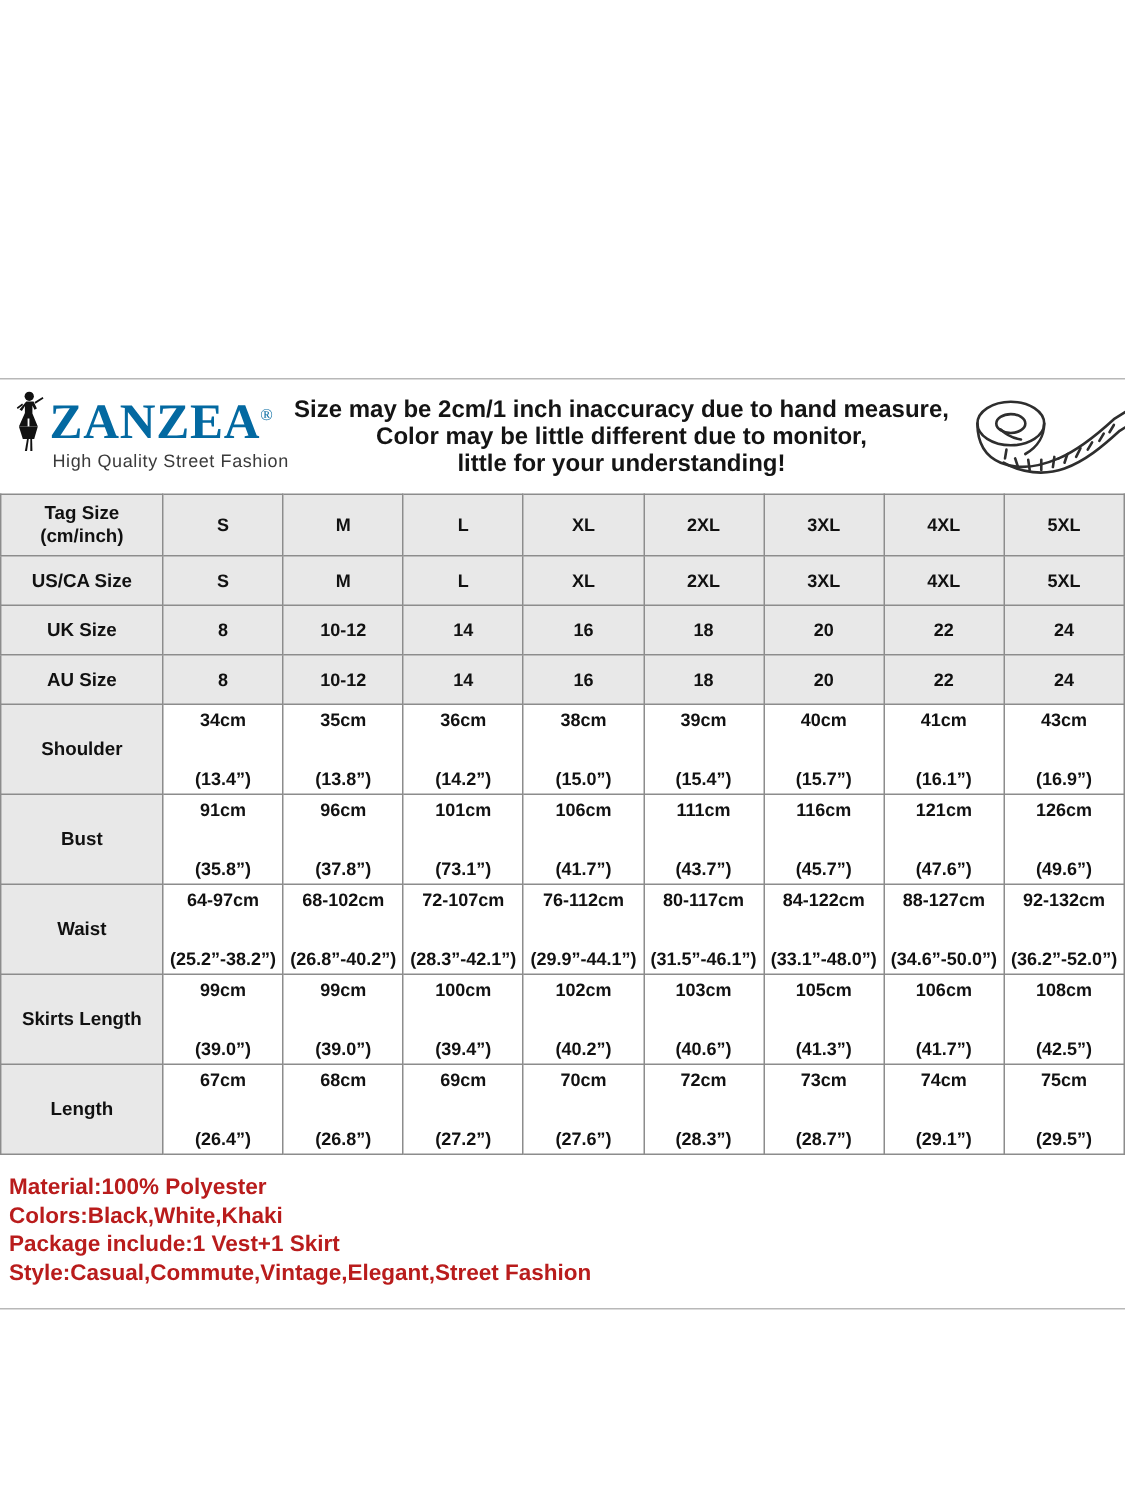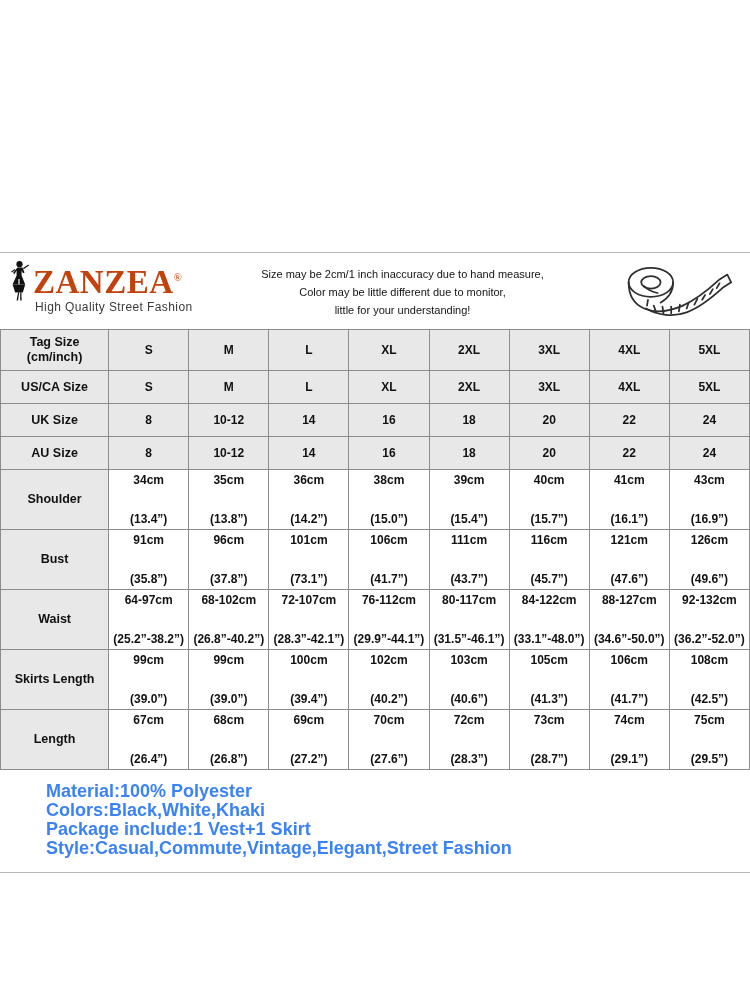--- a/index.html
+++ b/index.html
@@ -54,21 +54,21 @@
     margin-right: 1px;
     position: relative;
     top: 2px;
   }
   .brand-word {
     font-family: "Liberation Serif", serif;
     font-size: 33px;
     font-weight: 700;
     letter-spacing: 0.5px;
     line-height: 34px;
-    color: #c2410c;
+    color: #0369a1;
     position: relative;
   }
   .brand-reg {
     font-size: 11px;
     vertical-align: super;
     font-weight: 400;
     line-height: 1;
   }
   .brand-tagline {
     font-size: 12px;
@@ -78,22 +78,22 @@
     margin-top: 1px;
     white-space: nowrap;
   }
 
   .notice-block {
     flex: 1 1 auto;
     text-align: center;
     padding-top: 8px;
   }
   .notice-line {
-    font-size: 11px;
-    font-weight: 400;
+    font-size: 16px;
+    font-weight: 700;
     color: #141414;
     line-height: 18px;
     white-space: nowrap;
   }
 
   .tape-block {
     width: 135px;
     flex: 0 0 135px;
     display: flex;
     justify-content: center;
@@ -141,25 +141,24 @@
 
   
   col.c-label { width: 108px; }
   col.c-data  { width: 80px; }
 
   
   .details {
     padding: 12px 6px 4px 6px;
   }
   .detail-line {
-    font-size: 18px;
+    font-size: 15px;
     font-weight: 700;
-    color: #3b82f6;
+    color: #b91c1c;
     line-height: 19px;
-    margin-left: 40px;
   }
 </style>
 </head>
 <body>
 
 <div id="chart-sheet">
 
   <div class="banner">
 
     <div class="brand-block">

